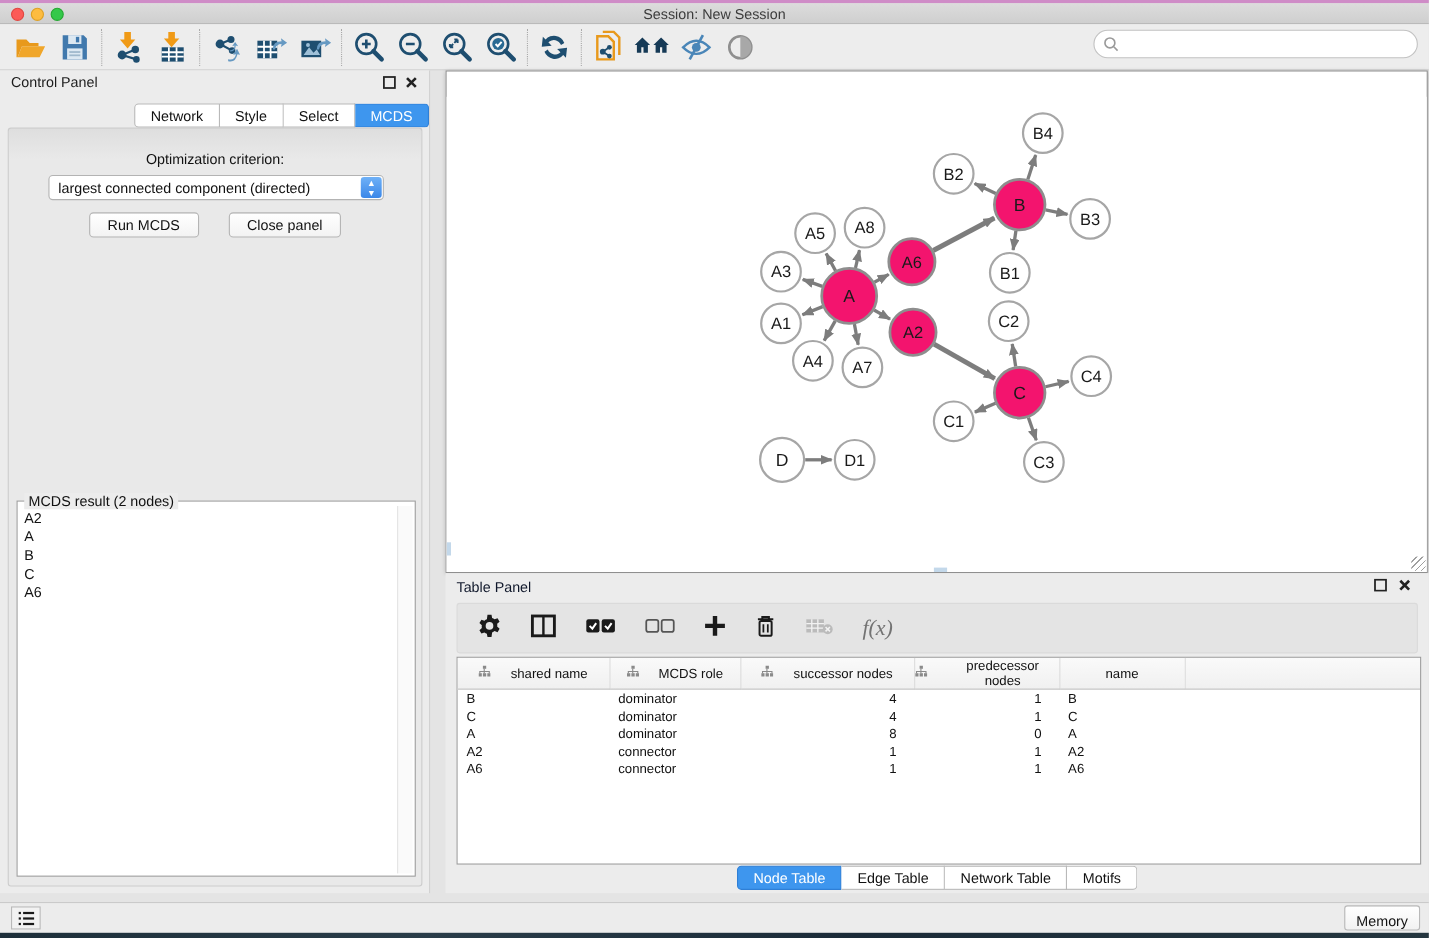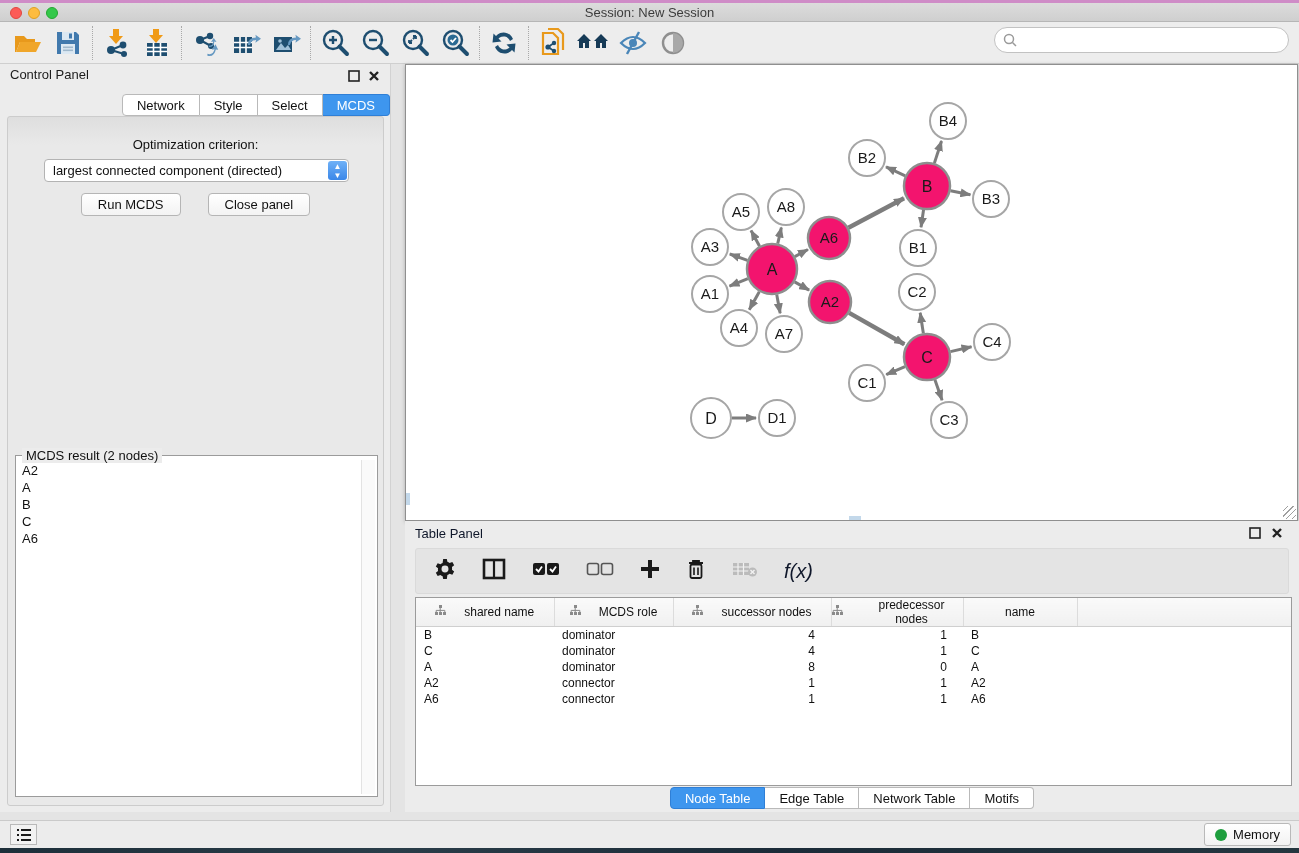--- a/index.html
+++ b/index.html
@@ -52,33 +52,33 @@
   .net-canvas svg { position:absolute; left:0; top:0; }
   .mini-scroll-v { position:absolute; left:0; top:405px; width:4px; height:12px; background:#c3d8ea; }
   .mini-scroll-h { position:absolute; left:443px; bottom:0; width:12px; height:4px; background:#c3d8ea; }
   .resize-grip { position:absolute; right:1px; bottom:1px; width:13px; height:13px;
      background:repeating-linear-gradient(135deg, transparent 0 3px, #9f9f9f 3px 4px); }
 
   
   .table-panel { left:405px; top:521px; width:894px; height:291px; background:#ececec; }
   .tp-title { position:absolute; left:10px; top:5px; font-size:13px; color:#0f172a; }
   .tp-toolbar { position:absolute; left:10px; top:27px; width:874px; height:46px; background:#e4e4e4; border:1px solid #dadada; border-radius:3px; display:flex; align-items:center; padding-left:18px; gap:26px; }
-  .tp-fx { font-family:Liberation Sans, sans-serif; font-style:italic; font-size:20px; color:#0f172a; }
+  .tp-fx { font-family:Liberation Serif, serif; font-style:italic; font-size:20px; color:#737373; }
   .tp-table-wrap { position:absolute; left:10px; top:76px; width:877px; height:189px; background:#fff; border:1px solid #9b9b9b; overflow:hidden; }
   table.node-table { border-collapse:collapse; table-layout:fixed; width:100%; font-size:12px; color:#111; }
   table.node-table th { height:22px; font-weight:normal; background:linear-gradient(#fafafa,#f0f0f0); border-bottom:1px solid #cfcfcf; border-right:1px solid #dcdcdc; text-align:center; }
   table.node-table th .th-inner { display:flex; align-items:center; justify-content:center; gap:18px; }
   table.node-table td { height:16px; padding:0 16px 0 8px; white-space:nowrap; }
   td.num { text-align:right; }
   .tp-tabs { position:absolute; left:0; top:266px; width:100%; display:flex; justify-content:center; }
 
   
   .status-bar { left:0; top:820px; width:1299px; height:28px; background:#ececec; border-top:1px solid #cacaca; }
   .status-left-btn { position:absolute; left:10px; top:3px; width:27px; height:21px; background:#f2f2f2; border:1px solid #b9b9b9; display:flex; align-items:center; justify-content:center; }
-  .memory-btn { position:absolute; right:8px; top:2px; height:23px; background:linear-gradient(#ffffff,#f2f2f2); border:1px solid #b9b9b9; border-radius:3px; display:flex; align-items:center; gap:6px; padding:0 10px; font-size:13px; color:#111; }
+  .memory-btn { position:absolute; right:8px; top:2px; height:23px; background:linear-gradient(#ffffff,#f2f2f2); border:1px solid #b9b9b9; border-radius:3px; display:flex; align-items:center; gap:6px; padding:0 10px; font-size:13px; color:#111;flex-direction:column; }
   .mem-dot { width:12px; height:12px; border-radius:50%; background:#1e9e3e; }
   .desktop-strip-bottom { left:0; top:848px; width:1299px; height:5px; background:linear-gradient(90deg,#1d2f3a,#2a3d49 30%,#1b2b38 60%,#24363f); }
 </style>
 </head>
 <body>
 
 <div class="abs desktop-strip-top"></div>
 <div class="abs titlebar">
   <span class="traffic t-red"></span>
   <span class="traffic t-yellow"></span>

